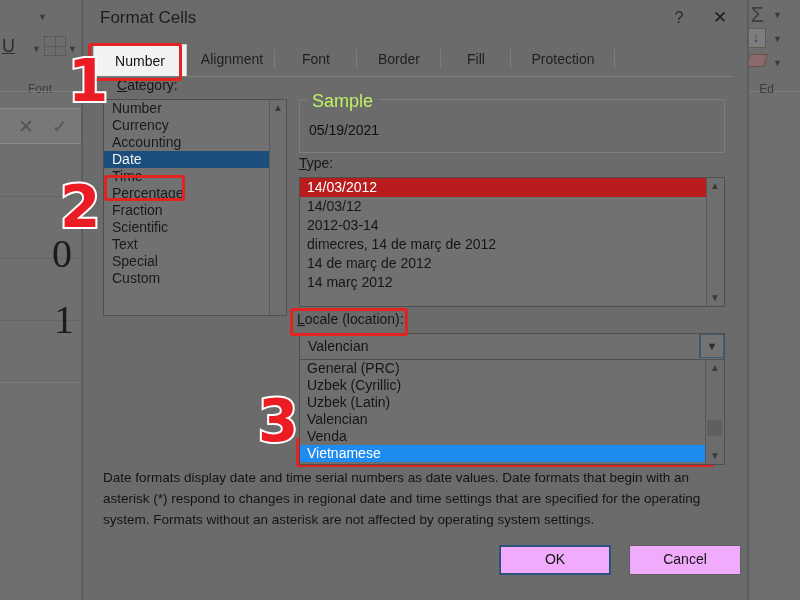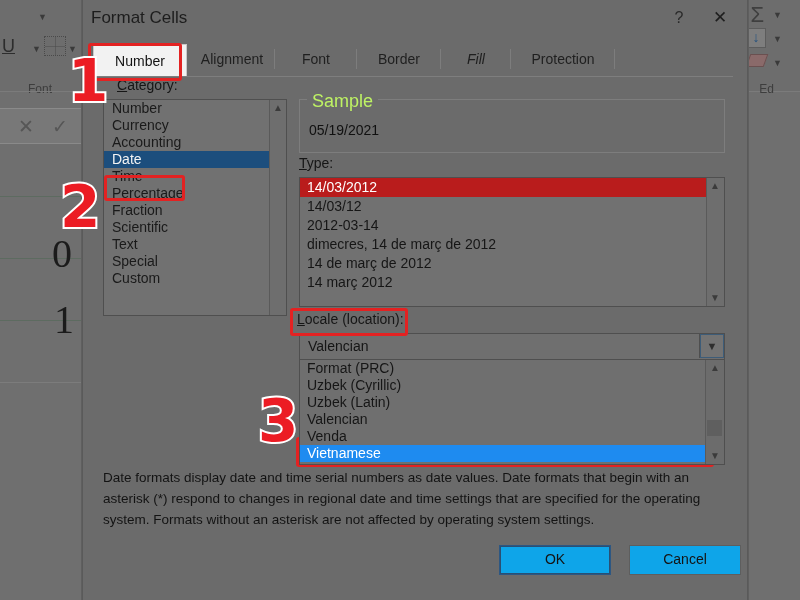--- a/index.html
+++ b/index.html
@@ -39,21 +39,21 @@
   .editing-lbl{position:absolute;right:26px;top:82px;font-size:12px;color:#3d3d3d;}
   .rt-sep{position:absolute;top:0;width:1px;height:92px;background:#7a7a7a;}
 
   
   #dialog{
     position:absolute;left:82px;top:0;width:664px;height:600px;
     background:#6b6b6b;border:1px solid #5a5a5a;border-top:none;
     box-shadow:0 0 0 1px #5f5f5f;
   }
   .titlebar{position:relative;height:37px;background:#6b6b6b;}
-  .dlg-title{position:absolute;left:8px;top:8px;font-size:17px;color:#1d1d1d;}
+  .dlg-title{position:absolute;left:17px;top:8px;font-size:17px;color:#1d1d1d;}
   .help-btn{position:absolute;right:55px;top:6px;width:26px;height:24px;font-size:16px;color:#2a2a2a;text-align:center;line-height:24px;}
   .close-btn{position:absolute;right:12px;top:6px;width:30px;height:24px;font-size:17px;color:#1e1e1e;text-align:center;line-height:24px;}
 
   
   .tabstrip{position:absolute;left:10px;top:44px;width:640px;height:32px;}
   .tab{position:absolute;top:0;height:30px;line-height:30px;text-align:center;font-size:14px;color:#1f1f1f;}
   .tab .sep{position:absolute;right:0;top:5px;width:1px;height:20px;background:#7d7d7d;}
   .tab.active{background:#f2f2f2;color:#121212;border:1px solid #c9c9c9;border-bottom:none;height:32px;line-height:32px;}
   .tabline{position:absolute;left:10px;top:76px;width:640px;height:1px;background:#7e7e7e;}
 
@@ -94,21 +94,21 @@
   .dd-item{height:17px;line-height:17px;padding-left:7px;font-size:14px;color:#161616;white-space:nowrap;}
   .dd-item.sel{background:#1e8bf0;color:#fff;}
   .ddscroll{position:absolute;right:0;top:0;width:18px;height:100%;background:#6c6c6c;border-left:1px solid #5a5a5a;}
   .dd-thumb{position:absolute;left:1px;top:60px;width:15px;height:16px;background:#5f5f5f;}
 
   
   .helptext{position:absolute;left:10px;top:390px;width:630px;font-size:13.5px;line-height:21px;color:#131313;}
 
   
   .btnrow{position:absolute;left:0;top:545px;width:664px;height:40px;}
-  .btn{position:absolute;top:0;width:110px;height:28px;background:#0ea5e9;border:1px solid #5e5e5e;
+  .btn{position:absolute;top:0;width:110px;height:28px;background:#f0abfc;border:1px solid #5e5e5e;
        font-size:14px;color:#141414;text-align:center;line-height:26px;}
   .btn.default{box-shadow:0 0 0 1px #2a4f73 inset; border-color:#2d5782;}
   .btn-ok{left:416px;}
   .btn-cancel{left:546px;}
 
   
   .redbox{position:absolute;border:3px solid #e32222;border-radius:3px;box-shadow:0 0 0 2px #fff inset;}
   .redbox.nofill{box-shadow:none;}
   .badge{position:absolute;font-family:"DejaVu Sans",sans-serif;font-weight:bold;font-size:58px;
      color:#ec1c24;line-height:1;
@@ -171,21 +171,21 @@
       <span class="sep"></span>
     </div>
     <div class="tab" style="left:182px;width:82px;">
       <span>Font</span>
       <span class="sep"></span>
     </div>
     <div class="tab" style="left:264px;width:84px;">
       <span>Border</span>
       <span class="sep"></span>
     </div>
-    <div class="tab" style="left:348px;width:70px;font-style:italic;">
+    <div class="tab" style="left:348px;width:70px;">
       <span>Fill</span>
       <span class="sep"></span>
     </div>
     <div class="tab" style="left:418px;width:104px;">
       <span>Protection</span>
       <span class="sep"></span>
     </div>
   </div>
   <div class="tabline"></div>
 
@@ -238,21 +238,21 @@
     <div class="lbl" style="left:204px;top:234px;">
       <u>L</u><span>ocale (location):</span>
     </div>
     <div class="combo">
       <div class="combo-val">Valencian</div>
       <div class="combo-btn">▼</div>
     </div>
 
     <div class="dropdown">
       <div class="dd-list">
-        <div class="dd-item">Format (PRC)</div>
+        <div class="dd-item">General (PRC)</div>
         <div class="dd-item">Uzbek (Cyrillic)</div>
         <div class="dd-item">Uzbek (Latin)</div>
         <div class="dd-item">Valencian</div>
         <div class="dd-item">Venda</div>
         <div class="dd-item sel">Vietnamese</div>
       </div>
       <div class="ddscroll">
         <div class="sb-arrow" style="top:0;width:18px;">▲</div>
         <div class="dd-thumb"></div>
         <div class="sb-arrow" style="bottom:0;top:auto;width:18px;">▼</div>

